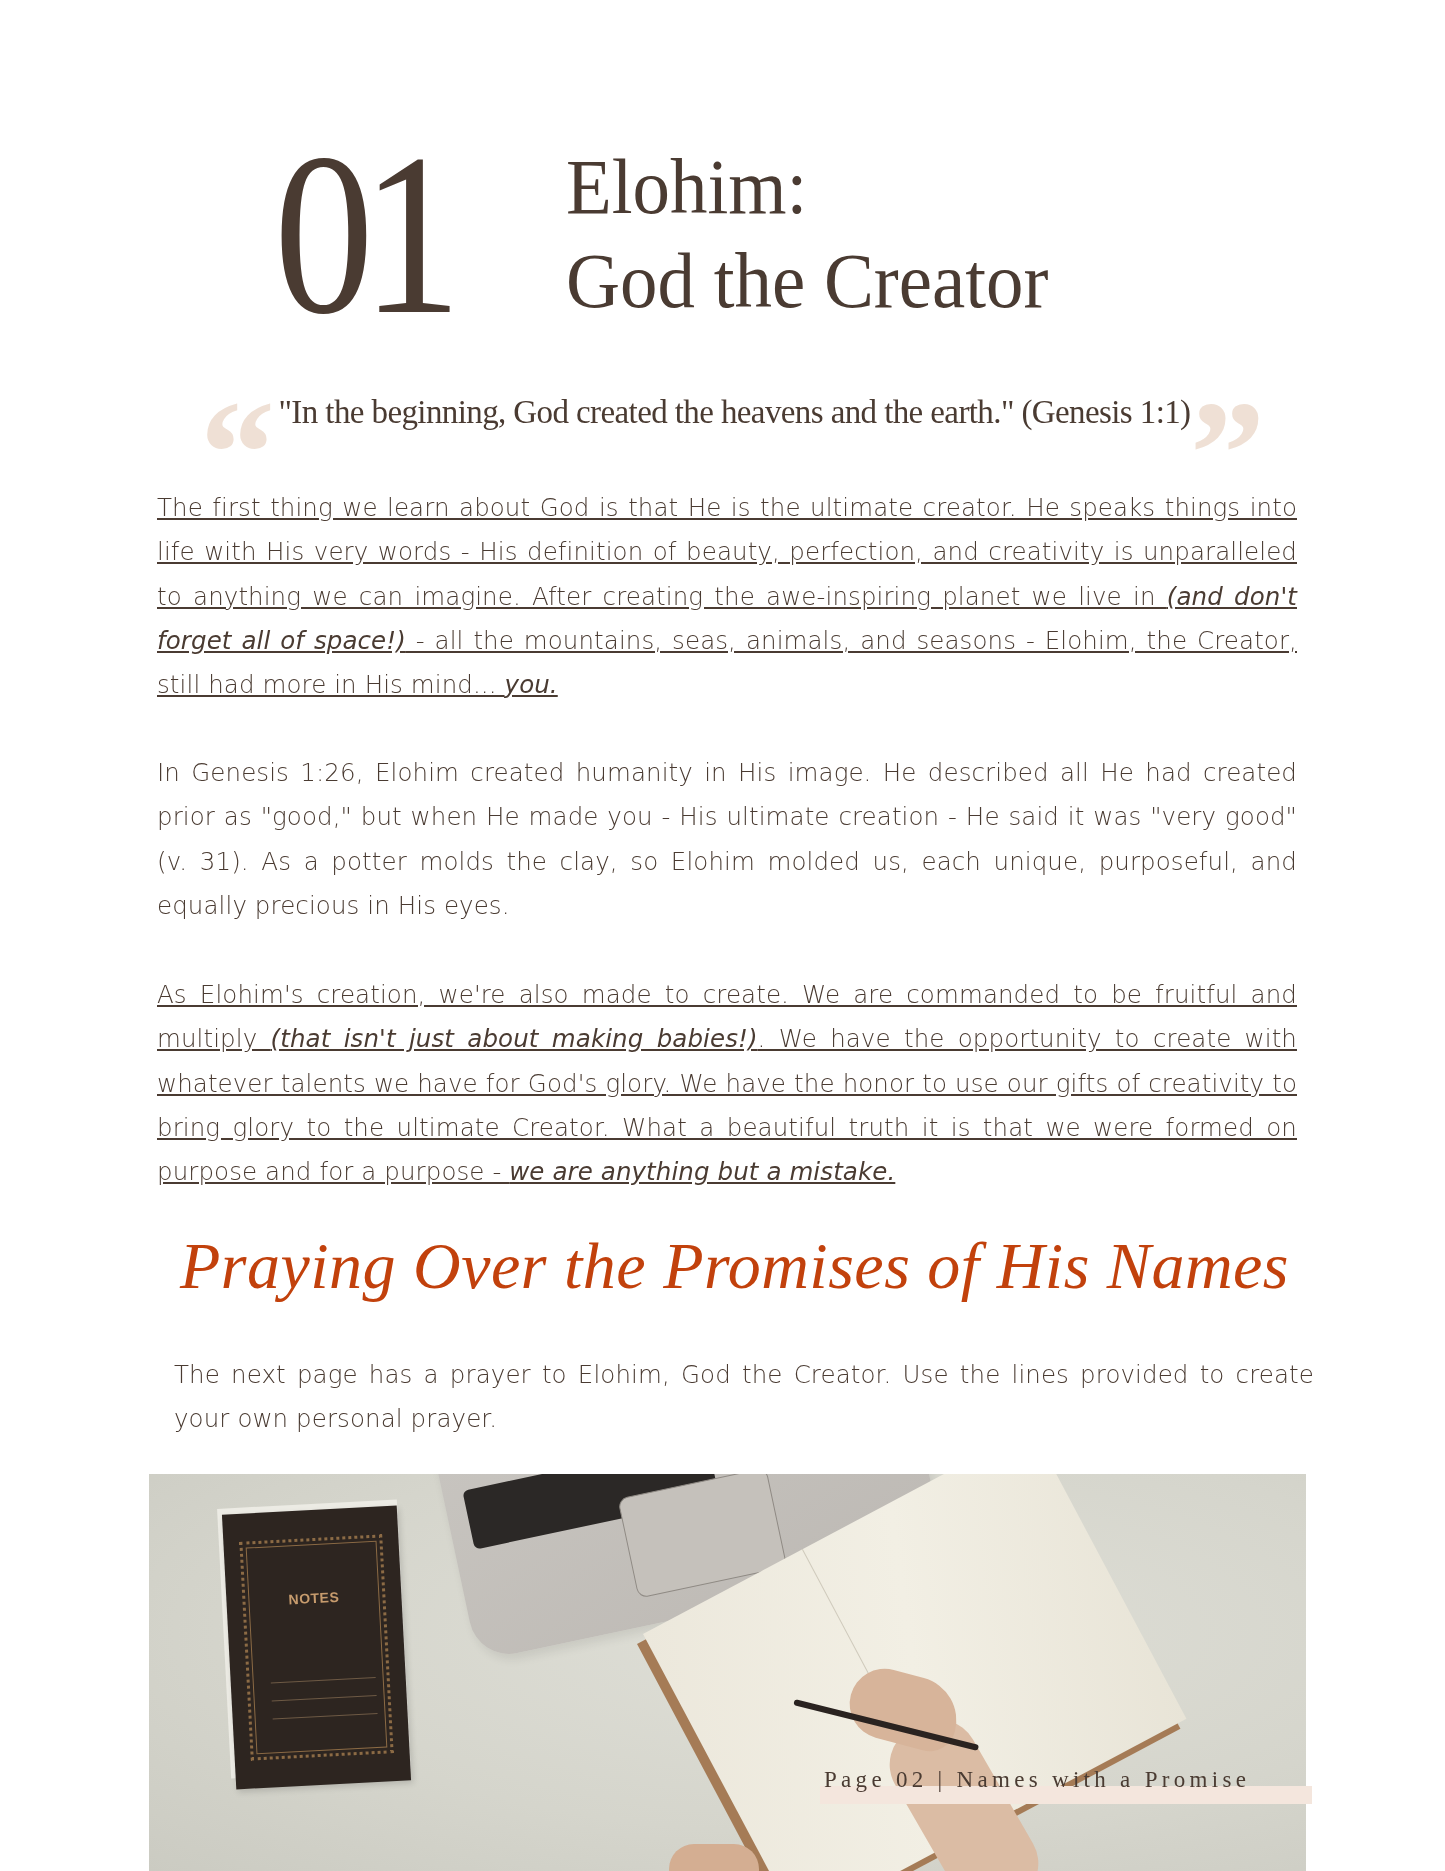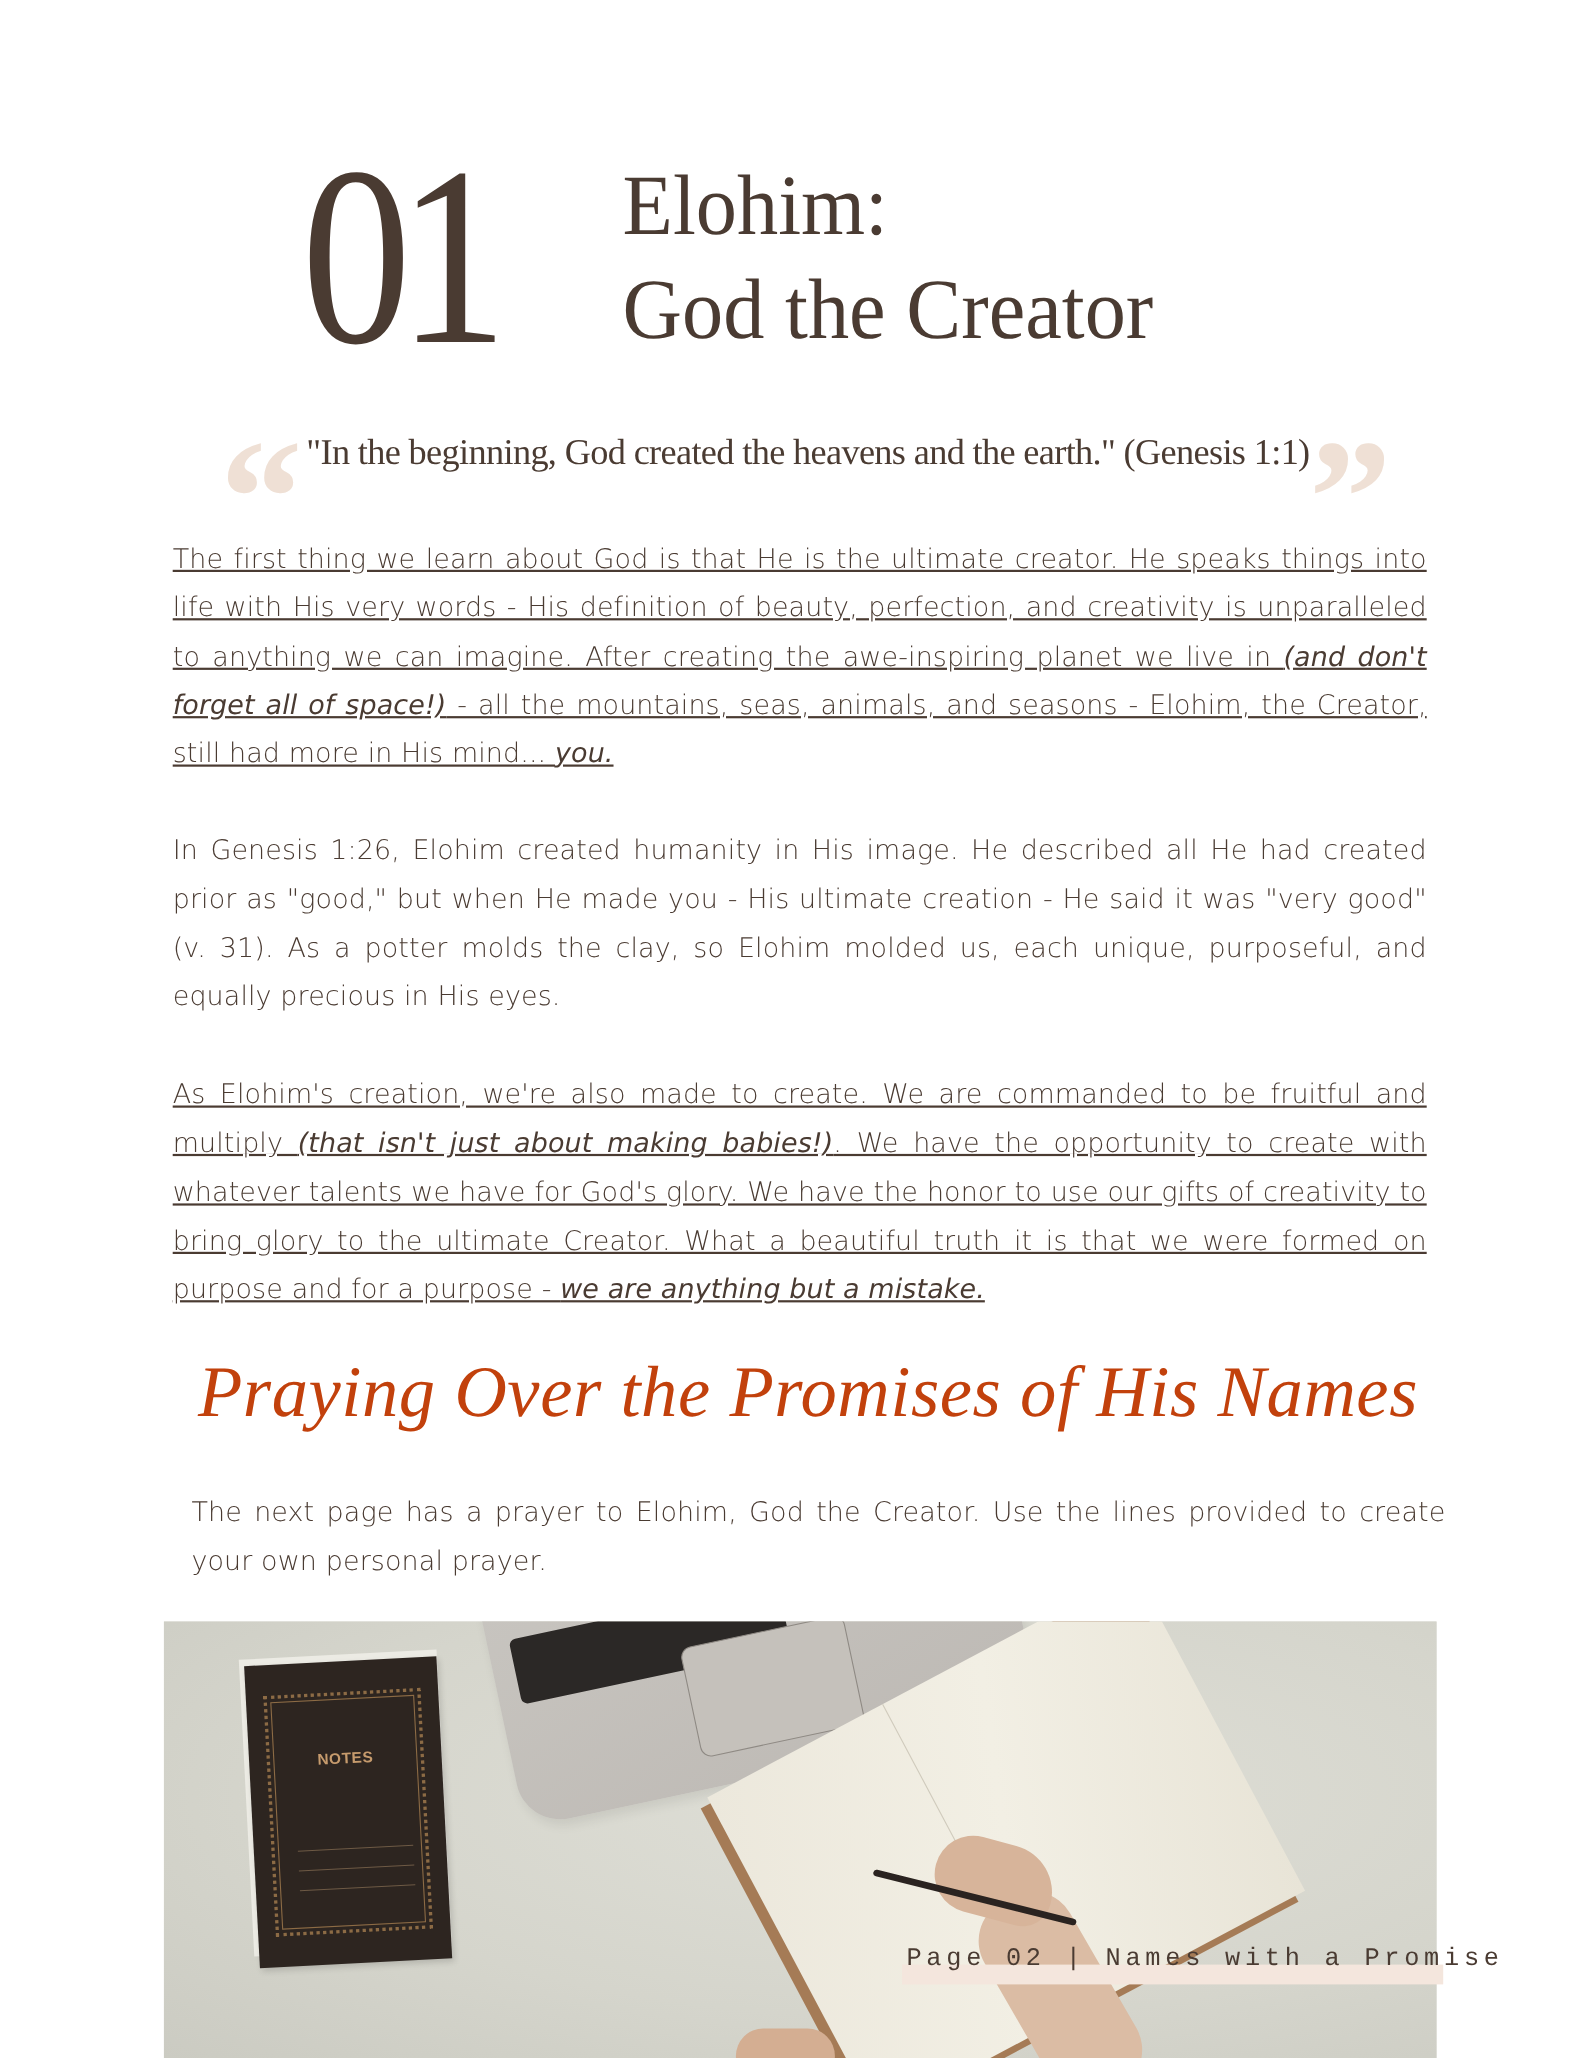--- a/index.html
+++ b/index.html
@@ -291,21 +291,21 @@
       left: 808px;
       top: 1786px;
       width: 492px;
       height: 18px;
       background: #f4e6dd;
     }
     .page-label {
       position: absolute;
       left: 812px;
       top: 1766px;
-      font-family: Liberation Mono, monospace;
+      font-family: Liberation Serif, serif;
       font-size: 23px;
       line-height: 28px;
       letter-spacing: 4.3px;
       color: #4a3b32;
       white-space: nowrap;
     }
   </style>
 </head>
 <body>
 

